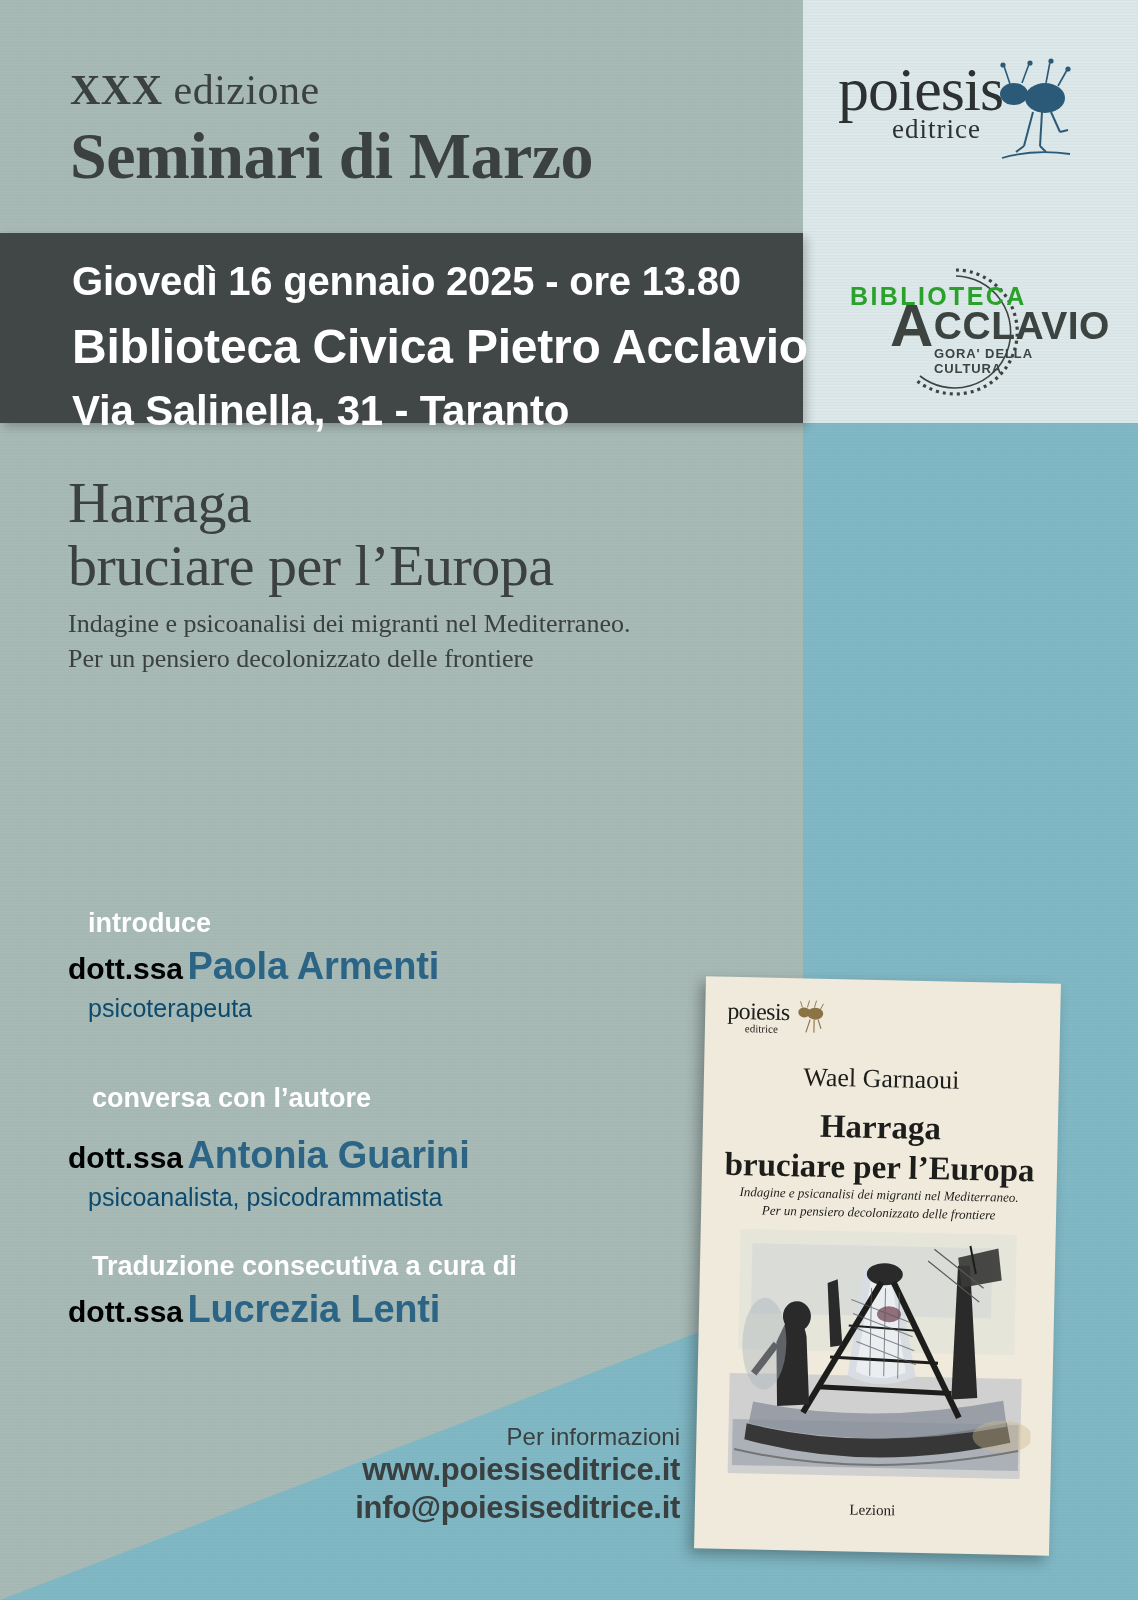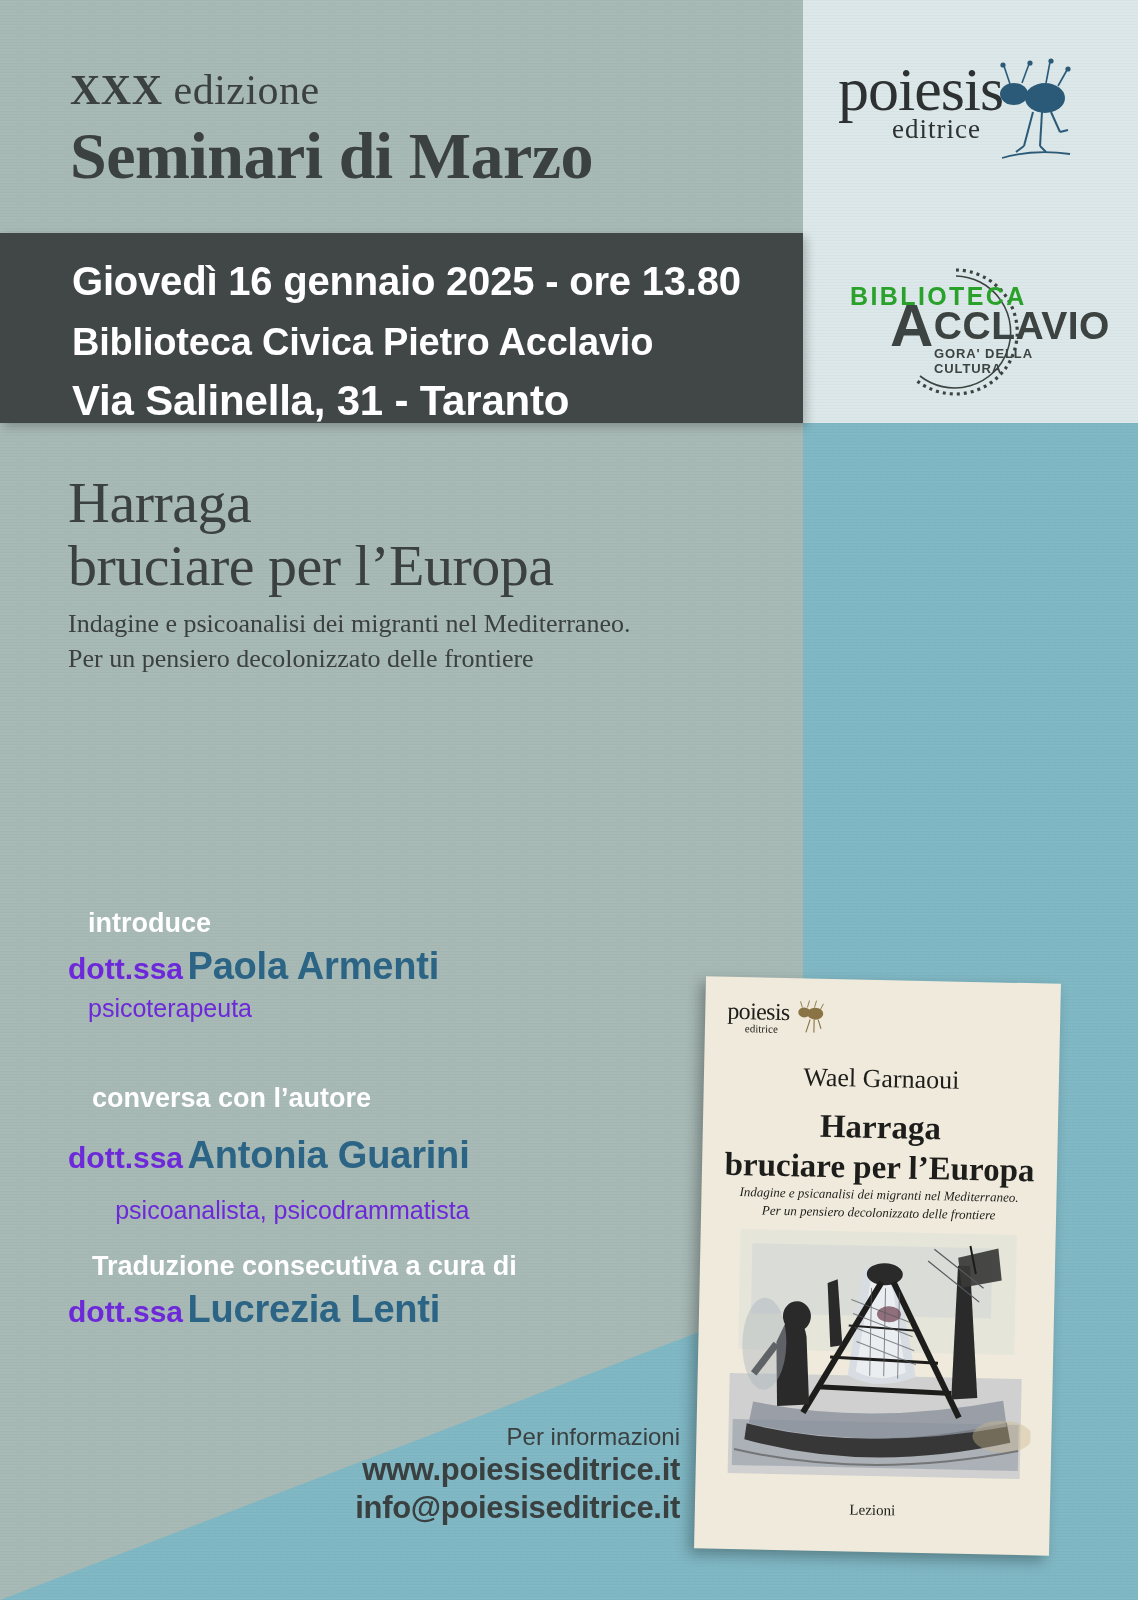--- a/index.html
+++ b/index.html
@@ -48,21 +48,21 @@
     box-shadow: 4px 4px 9px rgba(0,0,0,.22);
   }
   .date-band .dl{
     color:#ffffff;
     font-weight:bold;
     margin-left:72px;
     letter-spacing:-.2px;
     white-space:nowrap;
   }
   .dl1{font-size:40px;line-height:1;padding-top:28px;}
-  .dl2{font-size:38px;line-height:1;padding-top:22px;}
+  .dl2{font-size:48px;line-height:1;padding-top:22px;}
   .dl3{font-size:42px;line-height:1;padding-top:19px;}
 
   
   .edizione{
     position:absolute;left:70px;top:66px;
     font-family:"Liberation Serif", serif;
     font-size:42px;color:#3b4040;
     letter-spacing:.5px;
   }
   .edizione b{font-weight:bold;}
@@ -128,32 +128,32 @@
   .author-block{position:absolute;left:68px;top:727px;width:700px;}
   .au-line{white-space:nowrap;}
   .au-di{font-size:31px;color:#4a4a3f;font-weight:bold;}
   .au-name{font-size:44px;color:#2b6484;font-weight:bold;letter-spacing:-.3px;}
   .au-desc{font-size:25px;color:#3c3a30;line-height:1.35;margin-top:6px;}
 
   
   .sp{position:absolute;}
   .sp-role{color:#ffffff;font-size:27px;font-weight:bold;}
   .sp-name{white-space:nowrap;}
-  .sp-title{font-size:30px;color:#6d28d9;font-weight:bold;}
+  .sp-title{font-size:30px;color:#000000;font-weight:bold;}
   .sp-person{font-size:38px;color:#2b6484;font-weight:bold;letter-spacing:-.2px;}
-  .sp-prof{font-size:25px;color:#6d28d9;}
+  .sp-prof{font-size:25px;color:#0c4a6e;}
 
   #sp1{left:88px;top:908px;}
   #sp1 .sp-role{margin-left:0;}
   #sp1 .sp-name{margin-left:-20px;margin-top:6px;}
   #sp1 .sp-prof{margin-left:0;margin-top:6px;}
 
   #sp2{left:92px;top:1083px;}
   #sp2 .sp-name{margin-left:-24px;margin-top:20px;}
-  #sp2 .sp-prof{margin-left:-4px;margin-top:19px;text-align:right;}
+  #sp2 .sp-prof{margin-left:-4px;margin-top:6px;}
 
   #sp3{left:92px;top:1251px;}
   #sp3 .sp-name{margin-left:-24px;margin-top:6px;}
 
   
   .contact{
     position:absolute;left:330px;top:1423px;width:350px;text-align:right;
     color:#3a4040;
   }
   .ct-label{font-size:24px;}

